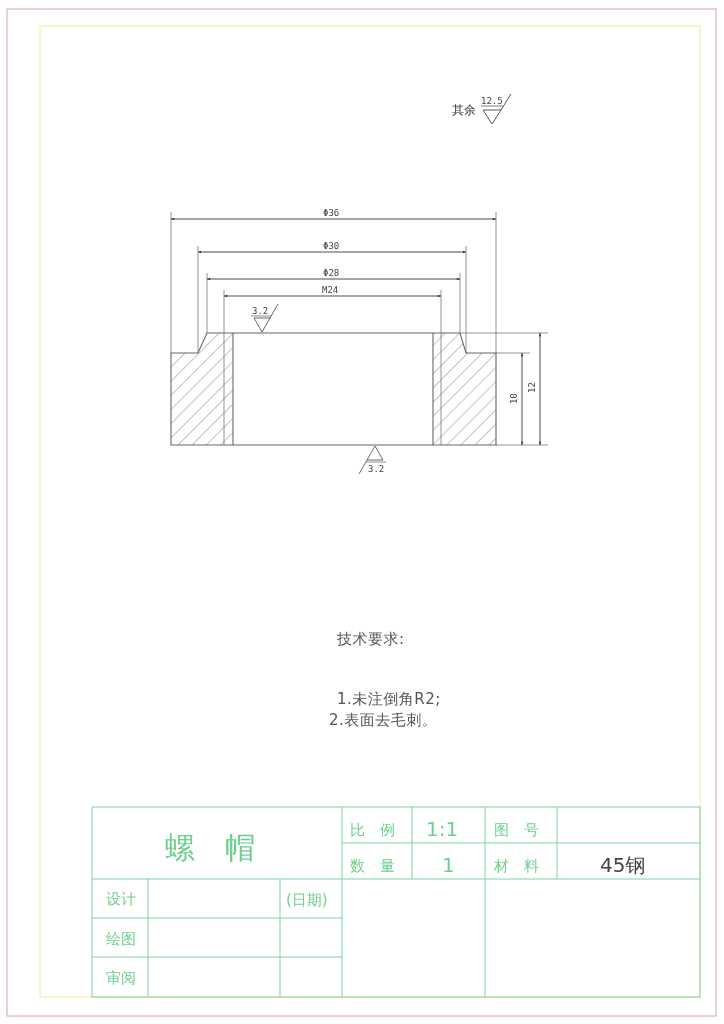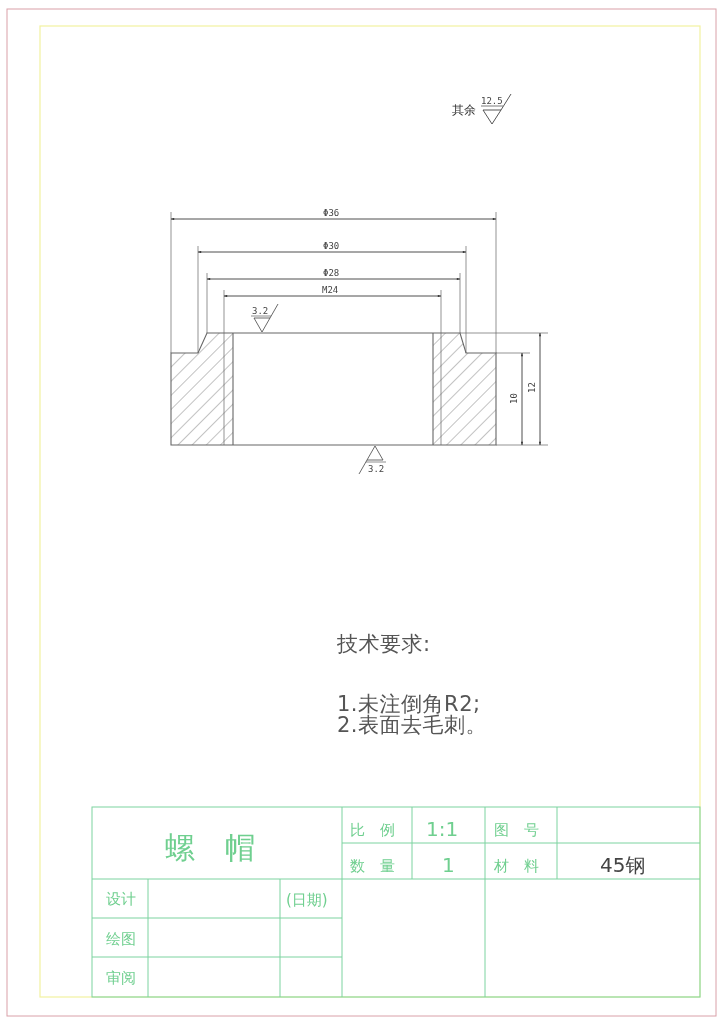--- a/index.html
+++ b/index.html
@@ -1,20 +1,20 @@
 <!DOCTYPE html>
 <html><head>
   <meta charset="utf-8">
   <style>
     html, body { margin: 0; padding: 0; background: #ffffff; }
     body { width: 724px; height: 1024px; position: relative; overflow: hidden;
            font-family: "DejaVu Sans", sans-serif; }
     svg { position: absolute; left: 0; top: 0; }
     .dim-text { font-family: "DejaVu Sans Mono", monospace; font-size: 9px; fill: #444; }
-    .note { position: absolute; font-family: "DejaVu Sans", sans-serif; color: #555; font-size: 21px; letter-spacing: 0.5px; }
+    .note { position: absolute; font-family: "DejaVu Sans", sans-serif; color: #555; font-size: 15px; letter-spacing: 0.5px; }
     .tb-text { font-family: "DejaVu Sans", sans-serif; fill: #6fcf8f; }
   </style>
 </head>
 <body>
 
 <svg width="724" height="1024" viewBox="0 0 724 1024">
   <defs>
     <pattern id="hatch" patternUnits="userSpaceOnUse" width="10" height="10" patternTransform="rotate(45)">
       <line x1="0" y1="0" x2="0" y2="10" stroke="#666" stroke-width="0.8"></line>
     </pattern>
@@ -112,13 +112,13 @@
   <text class="tb-text" x="494" y="871" font-size="15">材　料</text>
   <text x="600" y="872" font-size="20" fill="#444">45钢</text>
   <text class="tb-text" x="106" y="904" font-size="15">设计</text>
   <text class="tb-text" x="286" y="905" font-size="15">(日期)</text>
   <text class="tb-text" x="106" y="944" font-size="15">绘图</text>
   <text class="tb-text" x="106" y="983" font-size="15">审阅</text>
 </svg>
 
 <div class="note" style="left:337px; top:630px;">技术要求:</div>
 <div class="note" style="left:337px; top:690px;">1.未注倒角R2;</div>
-<div class="note" style="left:337px; top:711px;">2.表面去毛刺。</div>
+<div class="note" style="left:329px; top:711px;">2.表面去毛刺。</div>
 
 </body></html>

